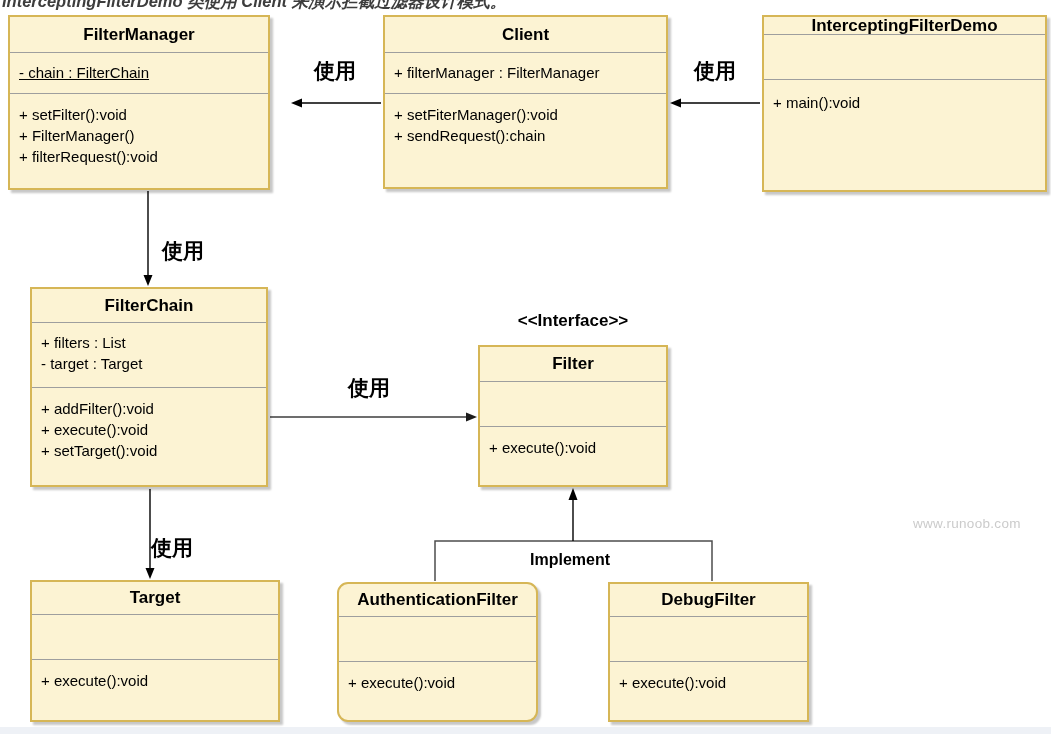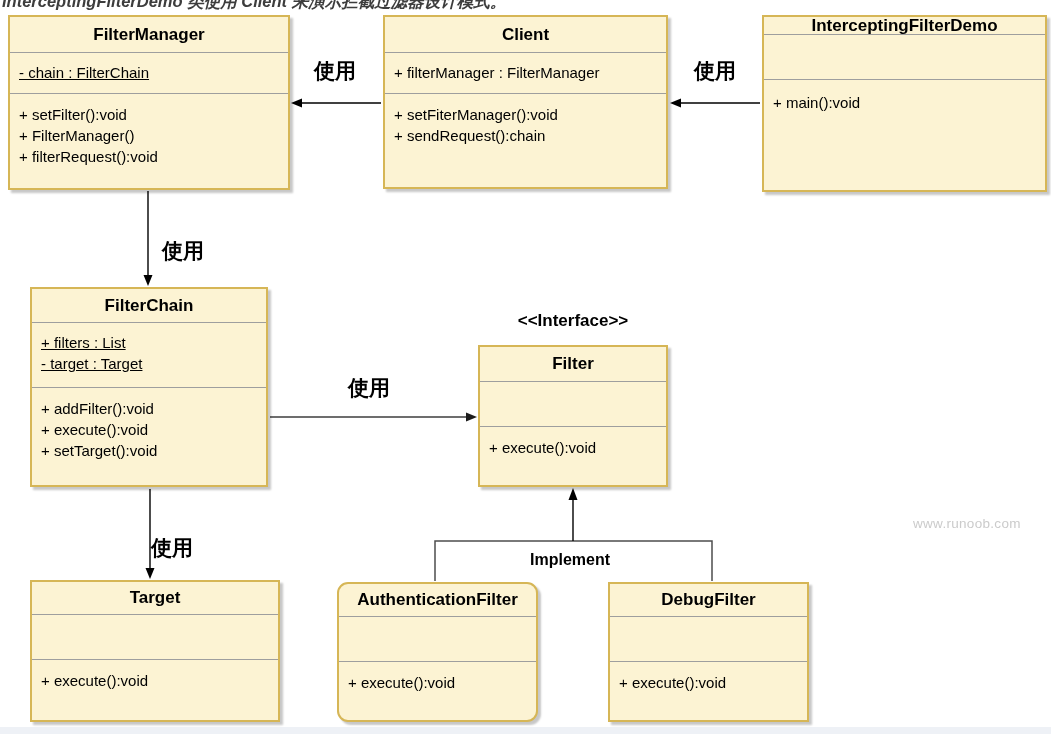--- a/index.html
+++ b/index.html
@@ -139,21 +139,21 @@
   <div class="rel-label" style="left:694px; top:59px;">使用</div>
   <div class="rel-label" style="left:162px; top:239px;">使用</div>
   <div class="rel-label" style="left:348px; top:376px;">使用</div>
   <div class="rel-label" style="left:151px; top:536px;">使用</div>
   <div class="rel-label en" style="left:518px; top:550px; width:104px;">Implement</div>
 
   <div class="stereotype" style="left:478px; top:311px; width:190px;">&lt;&lt;Interface&gt;&gt;</div>
 
   <div class="watermark" style="left:913px; top:516px;">www.runoob.com</div>
 
-  <div class="uml-class" style="left:8px; top:15px; width:282px; height:175px;">
+  <div class="uml-class" style="left:8px; top:15px; width:262px; height:175px;">
     <div class="sec-title" style="height:36px;">FilterManager</div>
     <div class="sec-attrs" style="height:41px;text-decoration:underline;">
       <div class="member">- chain : FilterChain</div>
     </div>
     <div class="sec-methods">
       <div class="member">+ setFilter():void</div>
       <div class="member">+ FilterManager()</div>
       <div class="member">+ filterRequest():void</div>
     </div>
   </div>
@@ -172,21 +172,21 @@
   <div class="uml-class" style="left:762px; top:15px; width:285px; height:177px;">
     <div class="sec-title" style="height:18px;">InterceptingFilterDemo</div>
     <div class="sec-attrs" style="height:45px;"></div>
     <div class="sec-methods" style="padding-top:12px;">
       <div class="member">+ main():void</div>
     </div>
   </div>
 
   <div class="uml-class" style="left:30px; top:287px; width:238px; height:200px;">
     <div class="sec-title" style="height:34px;">FilterChain</div>
-    <div class="sec-attrs" style="height:65px;text-decoration:underline;">
+    <div class="sec-attrs" style="height:65px;">
       <div class="member">+ filters : List</div>
       <div class="member">- target : Target</div>
     </div>
     <div class="sec-methods">
       <div class="member">+ addFilter():void</div>
       <div class="member">+ execute():void</div>
       <div class="member">+ setTarget():void</div>
     </div>
   </div>
 

